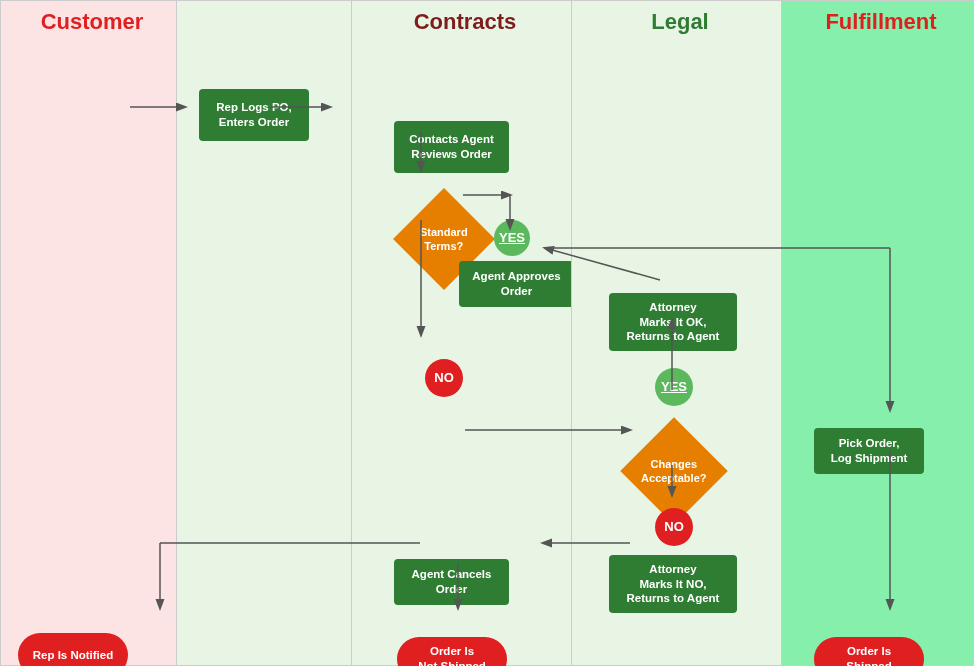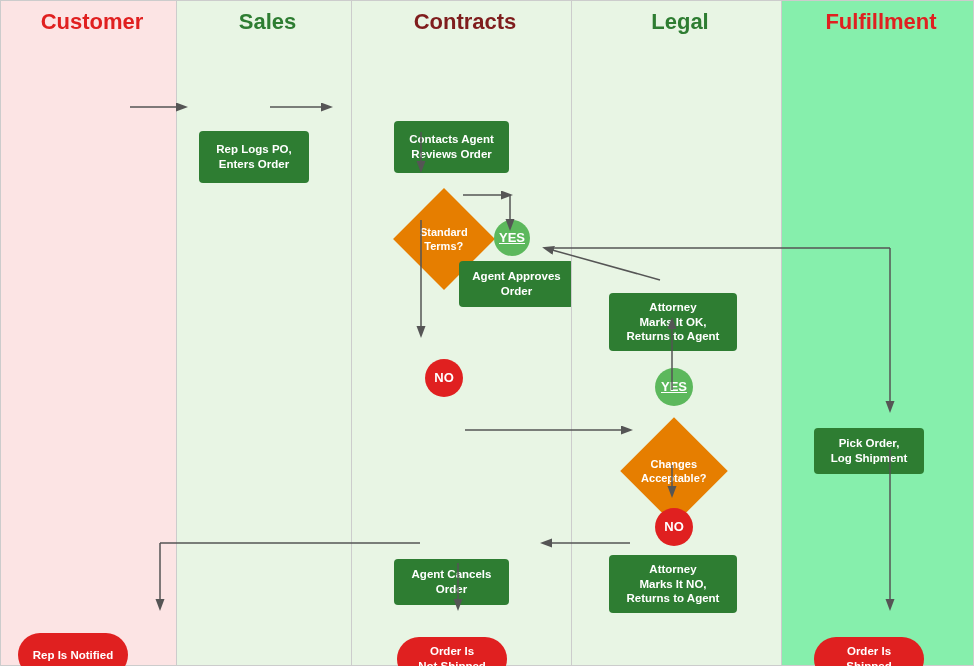--- a/index.html
+++ b/index.html
@@ -181,21 +181,20 @@
     <div class="lane-body">
 
 
       <div class="shape oval-red" style="width:110px;height:44px;left:10px;top:590px;">
         <span>Rep Is Notified</span>
       </div>
     </div>
   </div>
 
   <div class="lane lane-sales">
-    <div class="lane-header">Sales</div>
     <div class="lane-body">
 
       <div class="shape box-green" style="width:110px;height:52px;left:15px;top:88px;">
         <span style="white-space:pre-line;text-align:center;">Rep Logs PO,
 Enters Order</span>
       </div>
     </div>
   </div>
 
   <div class="lane lane-contracts">

